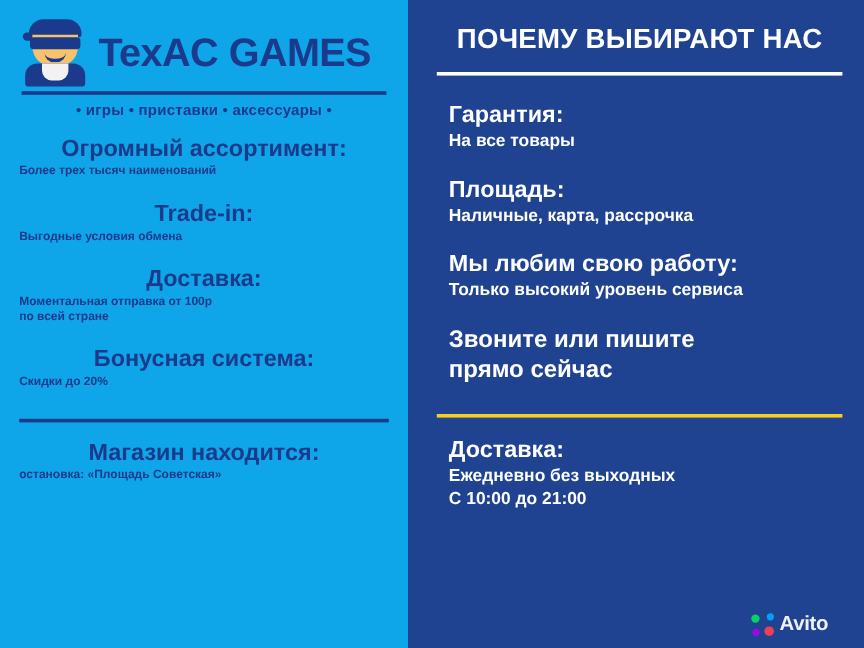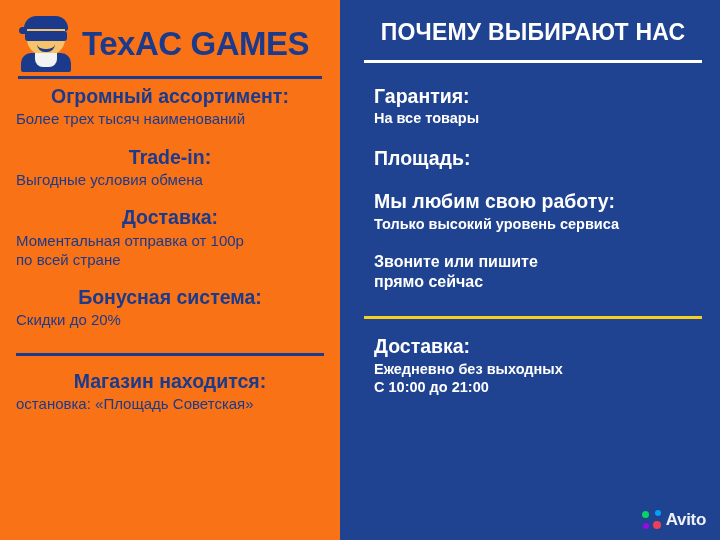--- a/index.html
+++ b/index.html
@@ -13,21 +13,21 @@
     position: relative;
     width: 720px; height: 540px;
     display: flex;
     background: #ffffff;
   }
 
   
   .left {
     width: 340px;
     height: 540px;
-    background: #f97316;
+    background: #0ea5e9;
     padding: 14px 16px 0 16px;
     display: flex;
     flex-direction: column;
   }
 
   .logo-row {
     display: flex;
     align-items: center;
     gap: 8px;
     padding-left: 2px;
@@ -64,22 +64,22 @@
   .block { margin-bottom: 17px; }
   .block-title {
     font-size: 19.5px;
     font-weight: 700;
     color: #1b3a8c;
     line-height: 1.15;
     margin-bottom: 2px;
     text-align: center;
   }
   .block-line {
-    font-size: 15px;
-    font-weight: 400;
+    font-size: 10px;
+    font-weight: 700;
     color: #1b3a8c;
     line-height: 1.28;
   }
 
   .divider {
     height: 3px;
     background: #1b3a8c;
     margin: 6px 0 14px 0;
   }
 
@@ -122,39 +122,39 @@
     margin-bottom: 2px;
   }
   .rblock-line {
     font-size: 14.5px;
     font-weight: 700;
     color: #ffffff;
     line-height: 1.28;
   }
   .cta {
     padding-left: 10px;
-    font-size: 16px;
+    font-size: 20px;
     font-weight: 700;
     color: #ffffff;
     line-height: 1.25;
     margin-bottom: 20px;
   }
   .yellow-rule {
     height: 3px;
     background: #f5d020;
     margin: 4px 0 16px 0;
   }
 
   
   .avito {
     position: absolute;
-    right: 14px;
+    right: 30px;
     bottom: 10px;
     display: flex;
-    align-items: flex-start;
+    align-items: center;
     gap: 5px;
     opacity: 0.92;
   }
   .avito-dots {
     position: relative;
     width: 19px; height: 19px;
   }
   .avito-dots i {
     position: absolute;
     border-radius: 50%;
@@ -231,20 +231,21 @@
         <span class="m-smile"></span>
         <span class="m-body"></span>
         <span class="m-shirt"></span>
       </div>
       <div class="brand-text">
         <span>TexAC</span><span class="games">GAMES</span>
       </div>
     </div>
 
     <div class="brand-rule"></div>
+    <div class="tagline">• игры • приставки • аксессуары •</div>
 
     <div class="block">
       <div class="block-title">Огромный ассортимент:</div>
       <div class="block-line">Более трех тысяч наименований</div>
     </div>
 
     <div class="block">
       <div class="block-title">Trade-in:</div>
       <div class="block-line">Выгодные условия обмена</div>
     </div>
@@ -276,20 +277,21 @@
     </div>
     <div class="header-rule"></div>
 
     <div class="rblock">
       <div class="rblock-title">Гарантия:</div>
       <div class="rblock-line">На все товары</div>
     </div>
 
     <div class="rblock">
       <div class="rblock-title">Площадь:</div>
+      <div class="rblock-line">Наличные, карта, рассрочка</div>
     </div>
 
     <div class="rblock">
       <div class="rblock-title">Мы любим свою работу:</div>
       <div class="rblock-line">Только высокий уровень сервиса</div>
     </div>
 
     <div class="cta">
       <div>Звоните или пишите</div>
       <div>прямо сейчас</div>

